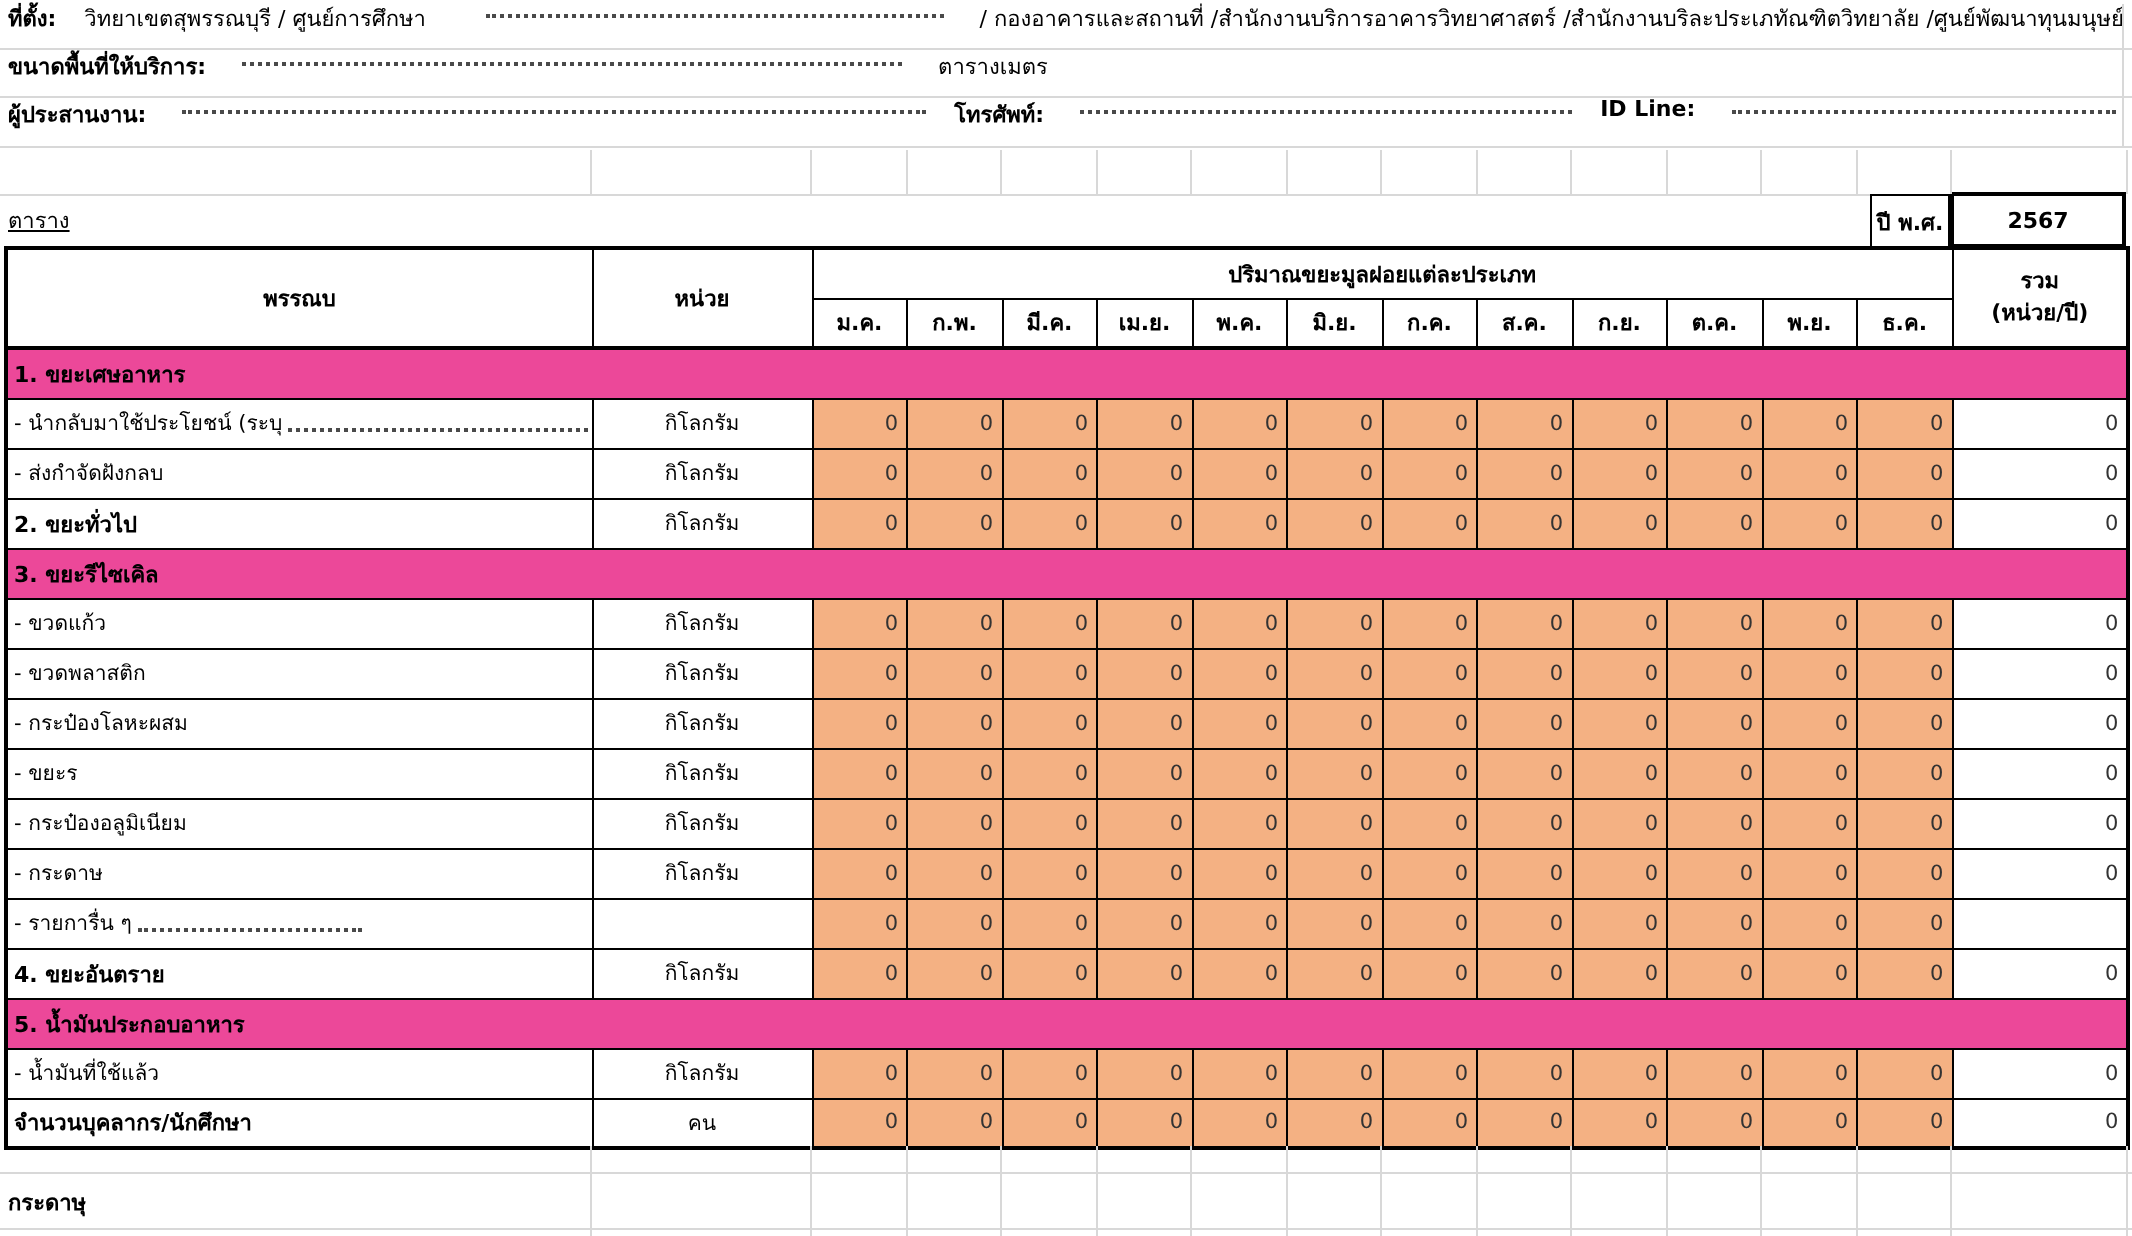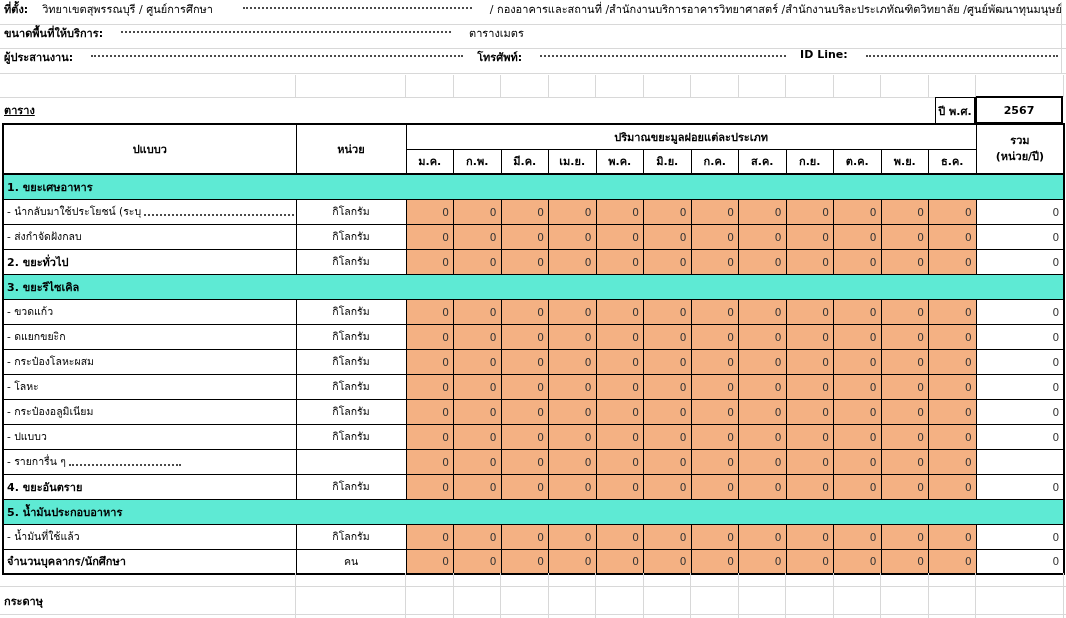--- a/index.html
+++ b/index.html
@@ -16,34 +16,34 @@
   
   .topline { position:absolute; left:4px; right:4px; height:24px; display:flex; white-space:nowrap;gap:10px; }
   .lbl { font-weight:bold; margin-right:4px; }
   .val { margin-right:16px; }
   .fill { border-bottom:2px dotted #4a4a4a; height:9px; margin:0 4px; }
   .f270 { width:270px; } .f330 { width:330px; } .f372 { width:372px; } .f246 { width:246px; } .fgrow { flex:1; }
   .suffix { margin-left:4px; }
 
   
   .title-row { position:absolute; left:4px; top:97px; width:926px; height:26px; display:flex; align-items:center; white-space:nowrap; overflow:hidden; }
-  .title-prefix { font-weight:bold; text-decoration:underline; margin-right:5px; }
+  .title-prefix { font-weight:normal; text-decoration:underline; margin-right:5px; }
   .year-label { position:absolute; left:935px; top:97px; width:40px; height:26px; border:1px solid #000; border-bottom:none; display:flex; align-items:center; justify-content:center; font-weight:bold; }
   .year-value { position:absolute; left:975px; top:96px; width:88px; height:28px; border:2px solid #000; background:#fff; display:flex; align-items:center; justify-content:center; font-weight:bold; }
 
   
   .tbl { position:absolute; left:2px; top:123px; width:1061px; border-collapse:collapse; table-layout:fixed; border:2px solid #000; }
   .tbl th, .tbl td { border:1px solid #000; overflow:hidden; }
   .tbl thead tr { height:25px; }
   .tbl tbody tr { height:25px; }
   .tbl th { font-size:11px; font-weight:bold; text-align:center; vertical-align:middle; }
   .h-item, .h-unit, .h-total { border-bottom-width:2px !important; }
   .h-month { border-bottom-width:2px !important; }
   .h-total { line-height:1.5; }
-  .section-cell { font-weight:bold; font-size:11px; padding-left:3px; vertical-align:middle; background:#5eead4; }
+  .section-cell { font-weight:bold; font-size:11px; padding-left:3px; vertical-align:middle; background:#ec4899; }
   .item-cell { background:#fff; vertical-align:middle; padding:0 2px 0 3px; font-size:10.5px; }
   .item-wrap { display:flex; align-items:center; width:100%; }
   .item-wrap .bold { font-weight:bold; font-size:11px; }
   .dots { border-bottom:2px dotted #4a4a4a; height:8px; margin-left:3px; }
   .dots-flex { flex:1; }
   .dots-short { flex:0 0 112px; }
   .unit-cell { text-align:center; vertical-align:middle; font-size:10.5px; background:#fff; }
   .val-cell { text-align:right; vertical-align:middle; padding-right:4px; font-size:10.5px; color:#333; }
   .total-cell { text-align:right; vertical-align:middle; padding-right:4px; font-size:10.5px; color:#333; background:#fff; }
 
@@ -95,21 +95,21 @@
         <col style="width:47.5px">
         <col style="width:47.5px">
       <col style="width:47.5px">
         <col style="width:47.5px">
         <col style="width:47.5px">
         <col style="width:47.5px">
       <col style="width:88px">
     </colgroup>
     <thead>
       <tr>
-        <th class="h-item" rowspan="2">ปแบบว</th>
+        <th class="h-item" rowspan="2">พรรณบ</th>
         <th class="h-unit" rowspan="2">หน่วย</th>
         <th class="h-group" colspan="12">ปริมาณขยะมูลฝอยแต่ละประเภท</th>
         <th class="h-total" rowspan="2">
           <div>รวม</div>
           <div>(หน่วย/ปี)</div>
         </th>
       </tr>
       <tr id="months-row">
           <th class="h-month">ม.ค.</th>
           <th class="h-month">ก.พ.</th>
@@ -213,21 +213,21 @@
           <td class="val-cell" style="background: rgb(244, 177, 131);">0</td>
           <td class="val-cell" style="background: rgb(244, 177, 131);">0</td>
           <td class="val-cell" style="background: rgb(244, 177, 131);">0</td>
           <td class="val-cell" style="background: rgb(244, 177, 131);">0</td>
           <td class="val-cell" style="background: rgb(244, 177, 131);">0</td>
           <td class="total-cell">0</td>
         </tr>
         <tr>
           <td class="item-cell">
             <div class="item-wrap">
-              <span>- ดแยกขยะิก</span>
+              <span>- ขวดพลาสติก</span>
             </div>
           </td>
           <td class="unit-cell">กิโลกรัม</td>
           <td class="val-cell" style="background: rgb(244, 177, 131);">0</td>
           <td class="val-cell" style="background: rgb(244, 177, 131);">0</td>
           <td class="val-cell" style="background: rgb(244, 177, 131);">0</td>
           <td class="val-cell" style="background: rgb(244, 177, 131);">0</td>
           <td class="val-cell" style="background: rgb(244, 177, 131);">0</td>
           <td class="val-cell" style="background: rgb(244, 177, 131);">0</td>
           <td class="val-cell" style="background: rgb(244, 177, 131);">0</td>
@@ -255,21 +255,21 @@
           <td class="val-cell" style="background: rgb(244, 177, 131);">0</td>
           <td class="val-cell" style="background: rgb(244, 177, 131);">0</td>
           <td class="val-cell" style="background: rgb(244, 177, 131);">0</td>
           <td class="val-cell" style="background: rgb(244, 177, 131);">0</td>
           <td class="val-cell" style="background: rgb(244, 177, 131);">0</td>
           <td class="total-cell">0</td>
         </tr>
         <tr>
           <td class="item-cell">
             <div class="item-wrap">
-              <span>- โลหะ</span>
+              <span>- ขยะร</span>
             </div>
           </td>
           <td class="unit-cell">กิโลกรัม</td>
           <td class="val-cell" style="background: rgb(244, 177, 131);">0</td>
           <td class="val-cell" style="background: rgb(244, 177, 131);">0</td>
           <td class="val-cell" style="background: rgb(244, 177, 131);">0</td>
           <td class="val-cell" style="background: rgb(244, 177, 131);">0</td>
           <td class="val-cell" style="background: rgb(244, 177, 131);">0</td>
           <td class="val-cell" style="background: rgb(244, 177, 131);">0</td>
           <td class="val-cell" style="background: rgb(244, 177, 131);">0</td>
@@ -297,21 +297,21 @@
           <td class="val-cell" style="background: rgb(244, 177, 131);">0</td>
           <td class="val-cell" style="background: rgb(244, 177, 131);">0</td>
           <td class="val-cell" style="background: rgb(244, 177, 131);">0</td>
           <td class="val-cell" style="background: rgb(244, 177, 131);">0</td>
           <td class="val-cell" style="background: rgb(244, 177, 131);">0</td>
           <td class="total-cell">0</td>
         </tr>
         <tr>
           <td class="item-cell">
             <div class="item-wrap">
-              <span>- ปแบบว</span>
+              <span>- กระดาษ</span>
             </div>
           </td>
           <td class="unit-cell">กิโลกรัม</td>
           <td class="val-cell" style="background: rgb(244, 177, 131);">0</td>
           <td class="val-cell" style="background: rgb(244, 177, 131);">0</td>
           <td class="val-cell" style="background: rgb(244, 177, 131);">0</td>
           <td class="val-cell" style="background: rgb(244, 177, 131);">0</td>
           <td class="val-cell" style="background: rgb(244, 177, 131);">0</td>
           <td class="val-cell" style="background: rgb(244, 177, 131);">0</td>
           <td class="val-cell" style="background: rgb(244, 177, 131);">0</td>

